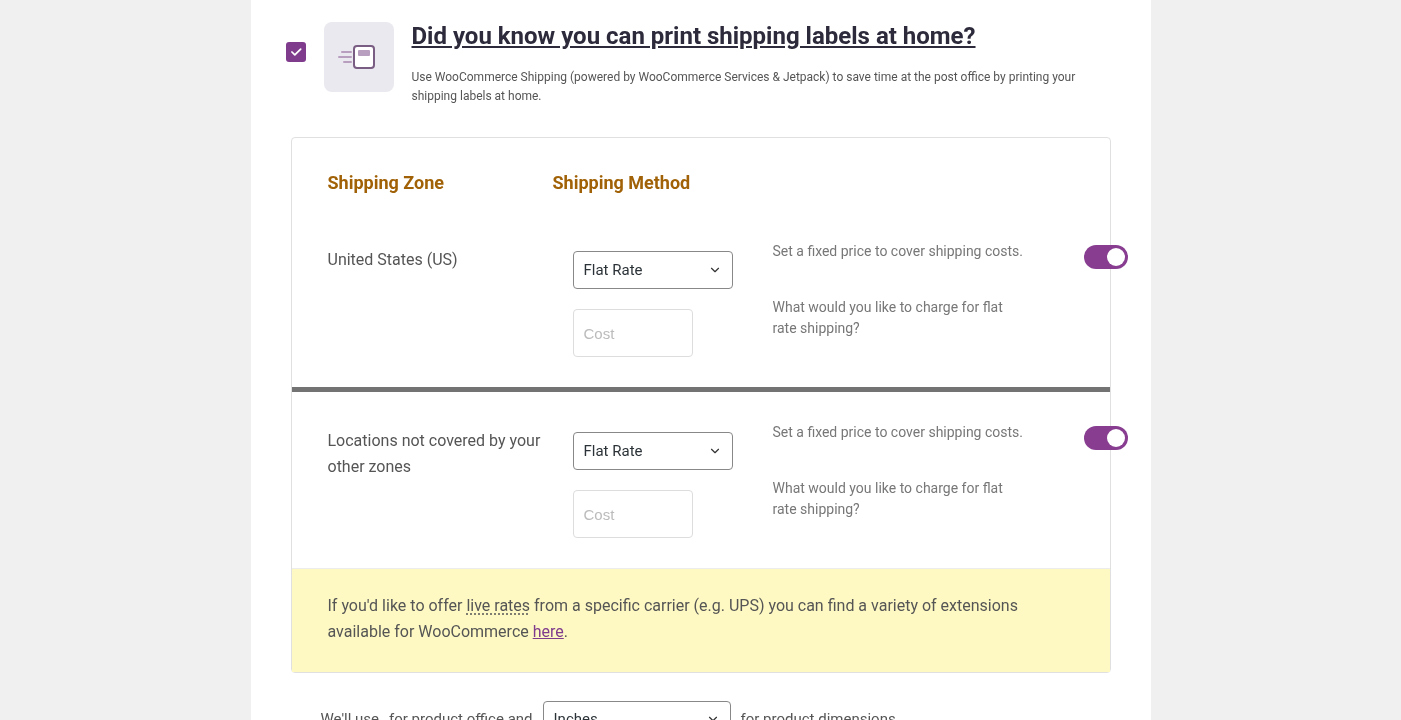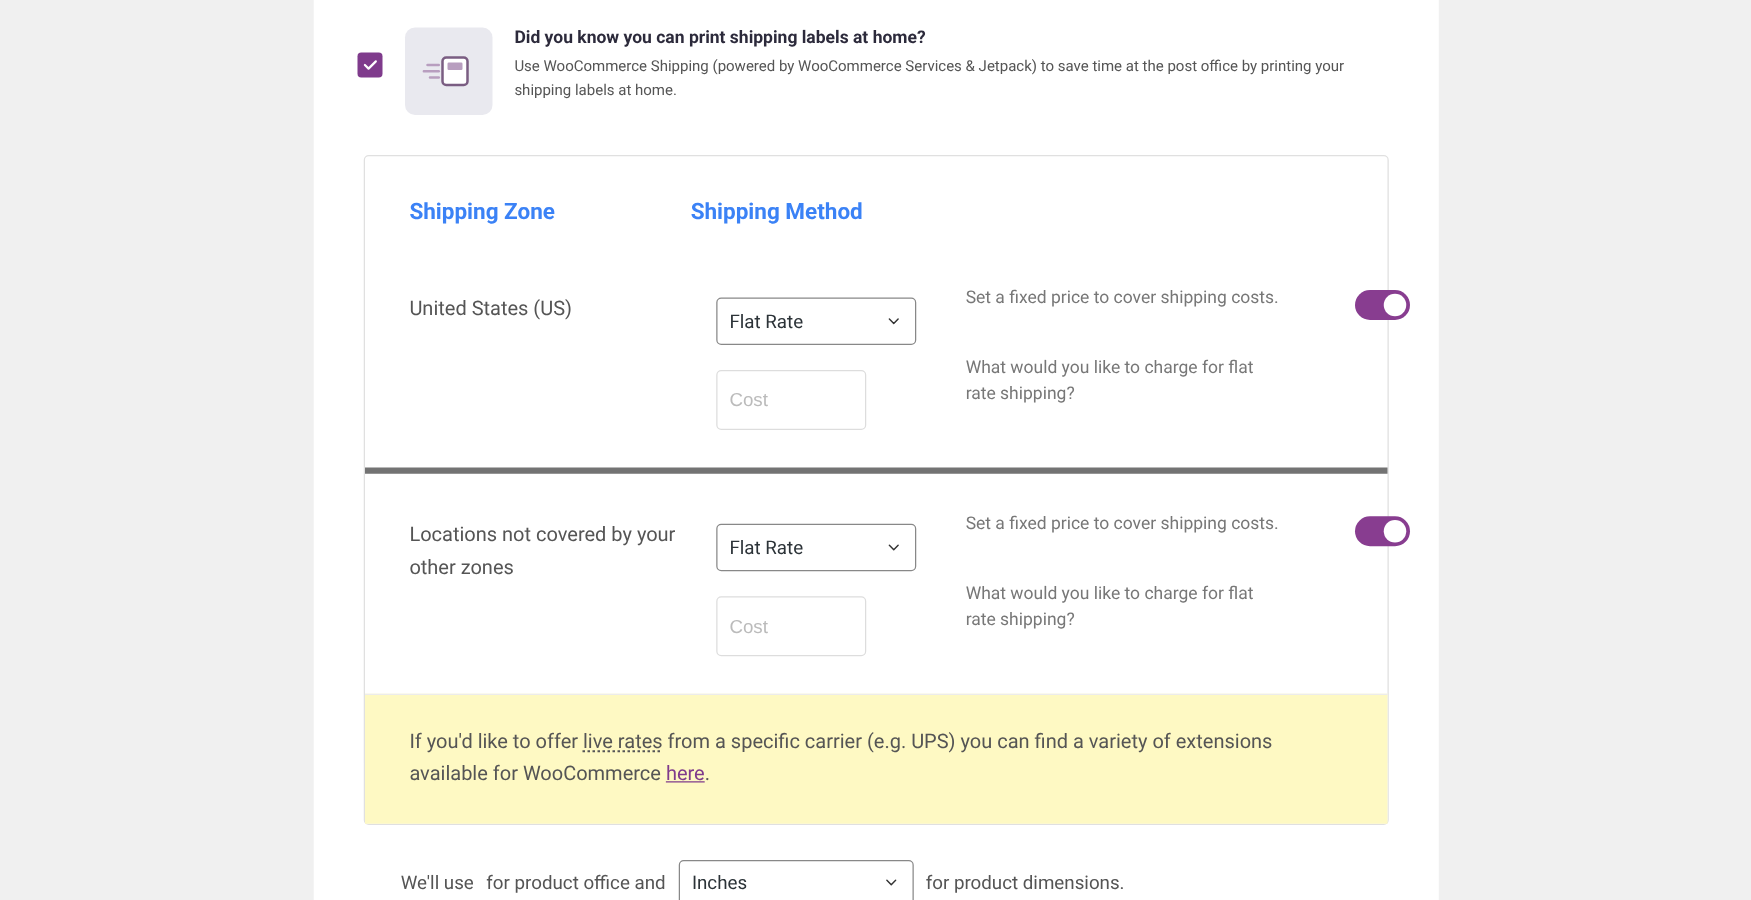--- a/index.html
+++ b/index.html
@@ -38,24 +38,25 @@
     width: 70px;
     height: 70px;
     background: #e9e9ef;
     border-radius: 8px;
     display: flex;
     align-items: center;
     justify-content: center;
     flex-shrink: 0;
   }
   .banner-text h2 {
-    font-size: 14px;
+    font-size: 24px;
     font-weight: 700;
     color: #2c2a3b;
-    margin-bottom: 6px;
+    margin-bottom: 18px;
+    text-decoration: underline;
   }
   .banner-text p {
     font-size: 12px;
     color: #555;
     line-height: 1.55;
   }
 
   
   .panel {
     border: 1px solid #e0e0e0;
@@ -63,21 +64,21 @@
     margin: 10px 40px 0 40px;
   }
   .panel-head {
     display: grid;
     grid-template-columns: 225px 1fr;
     padding: 34px 36px 18px 36px;
   }
   .panel-head div {
     font-size: 18px;
     font-weight: 700;
-    color: #3b82f6;
+    color: #a16207;
   }
   .zone {
     display: grid;
     grid-template-columns: 225px 180px 255px 80px;
     column-gap: 20px;
     align-items: start;
     padding: 28px 36px 30px 36px;
     border-top: 0;
   }
   .zone + .zone {

